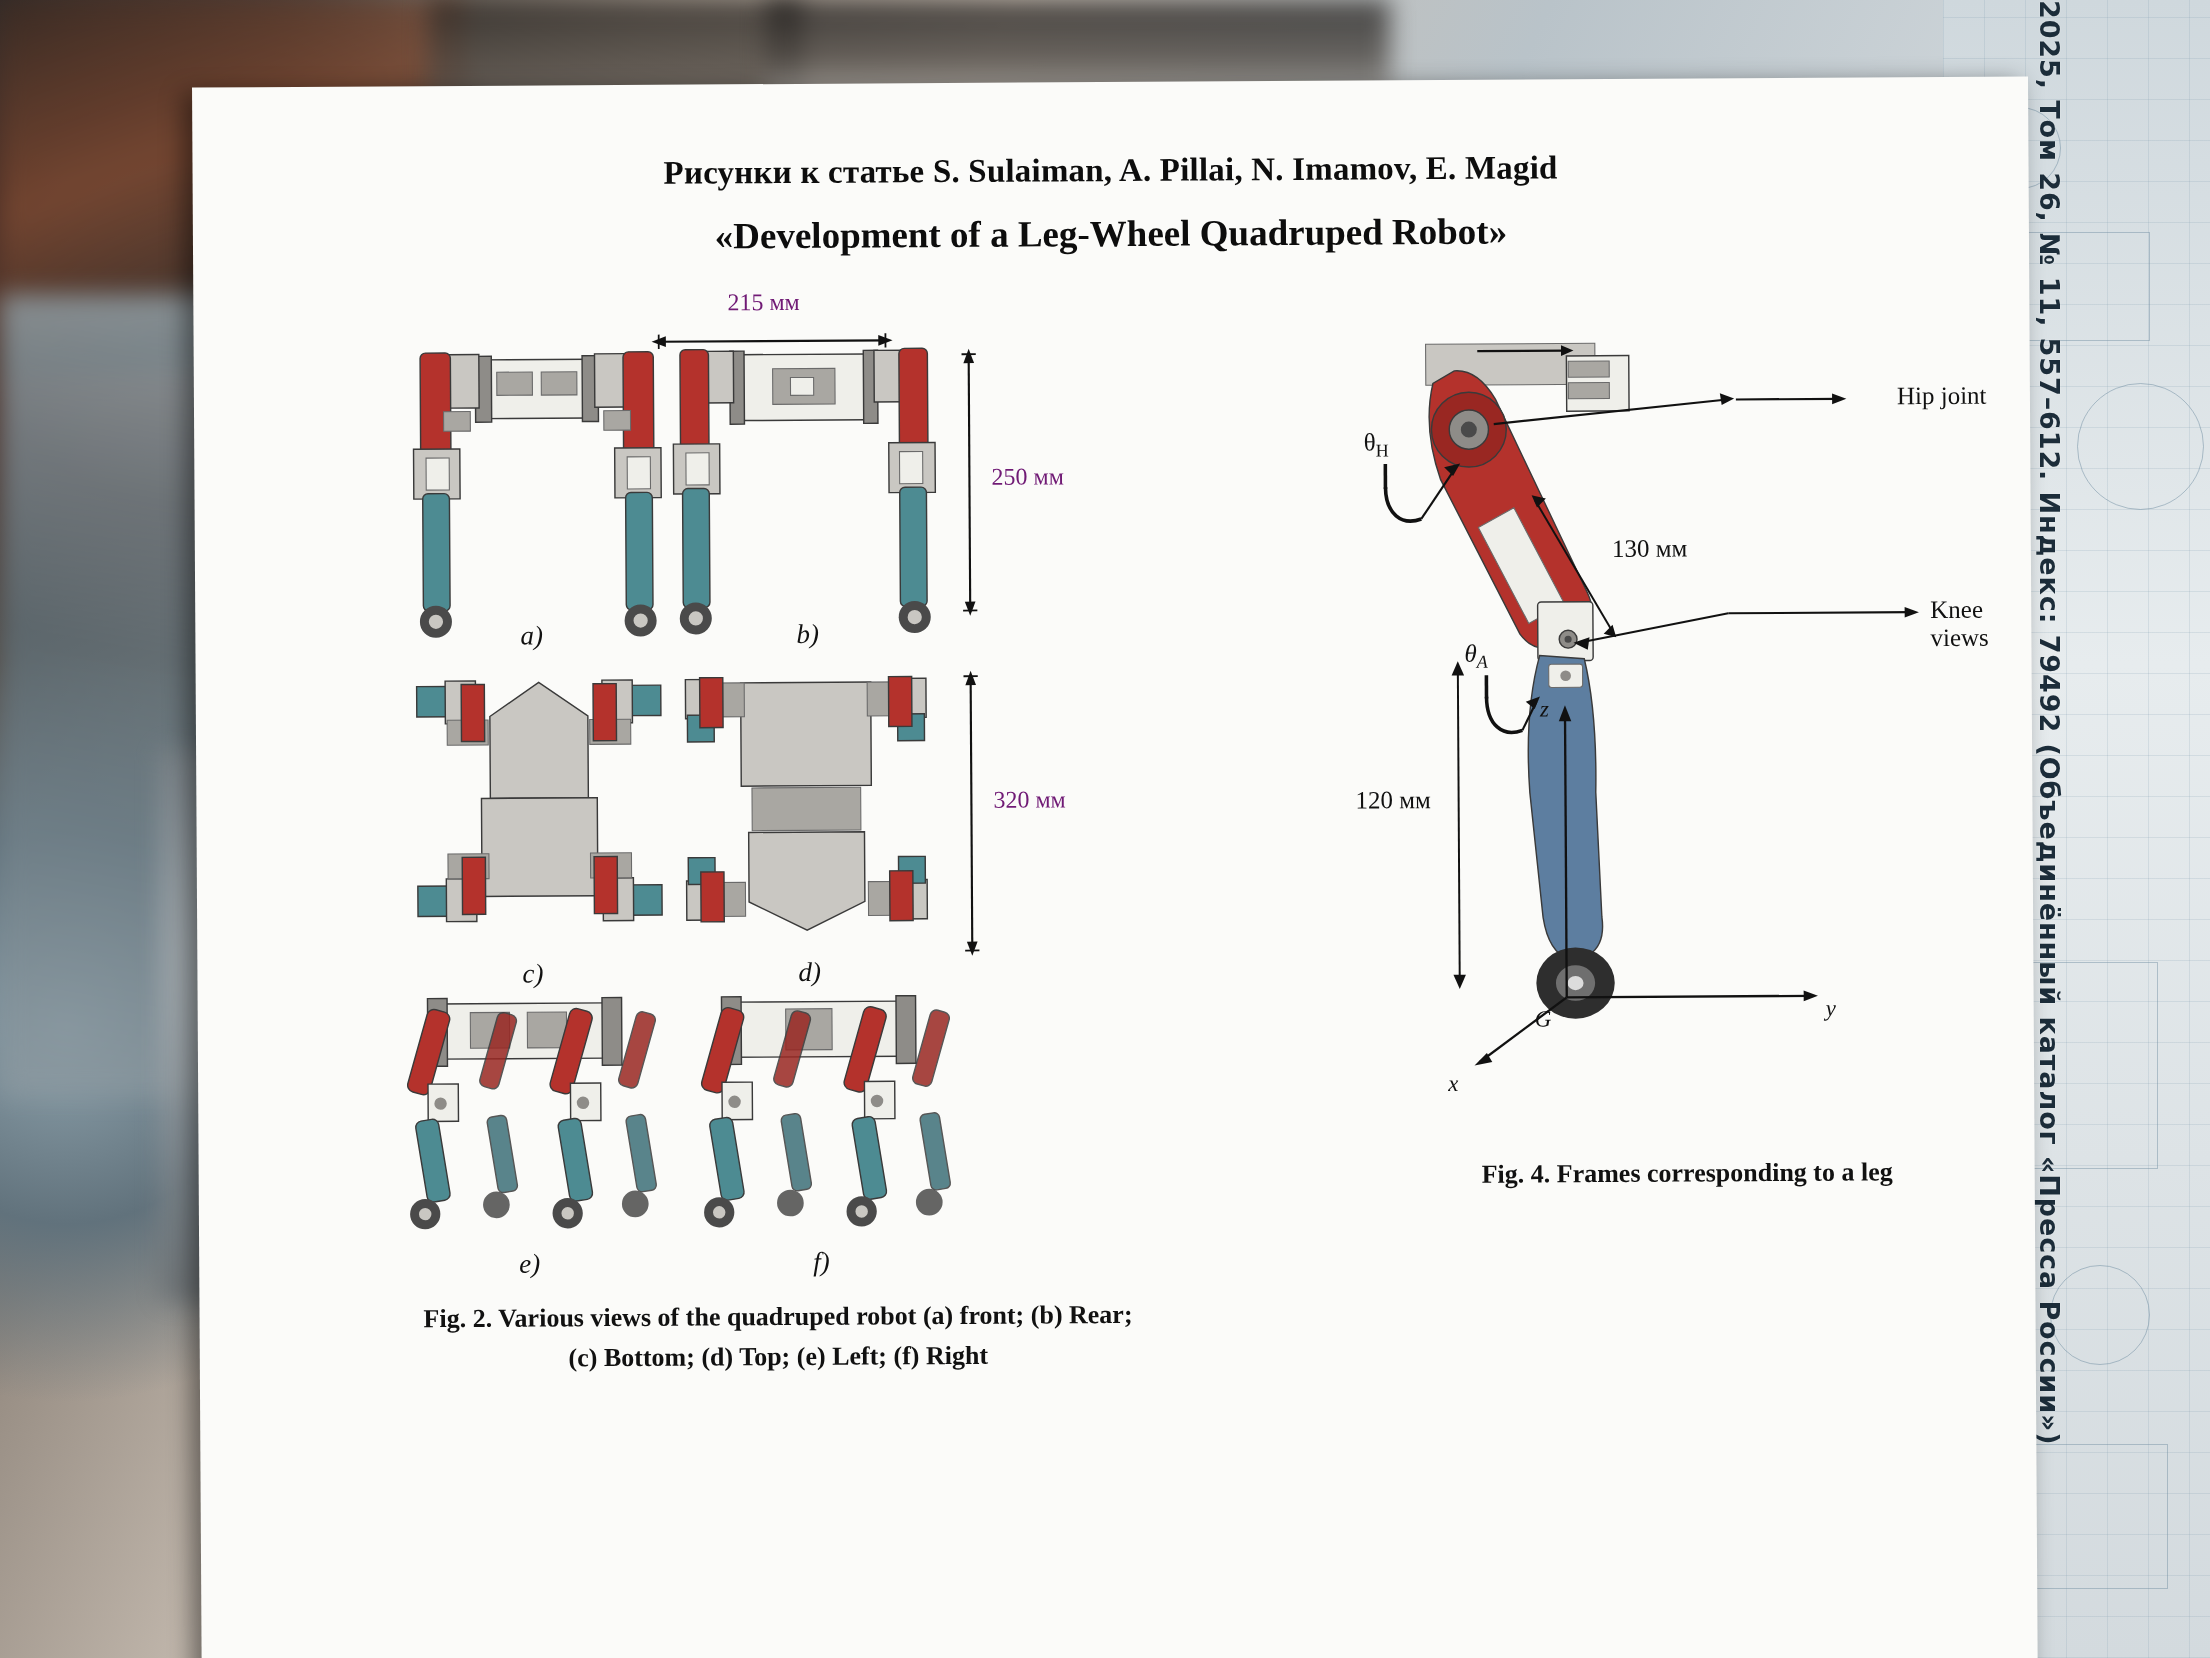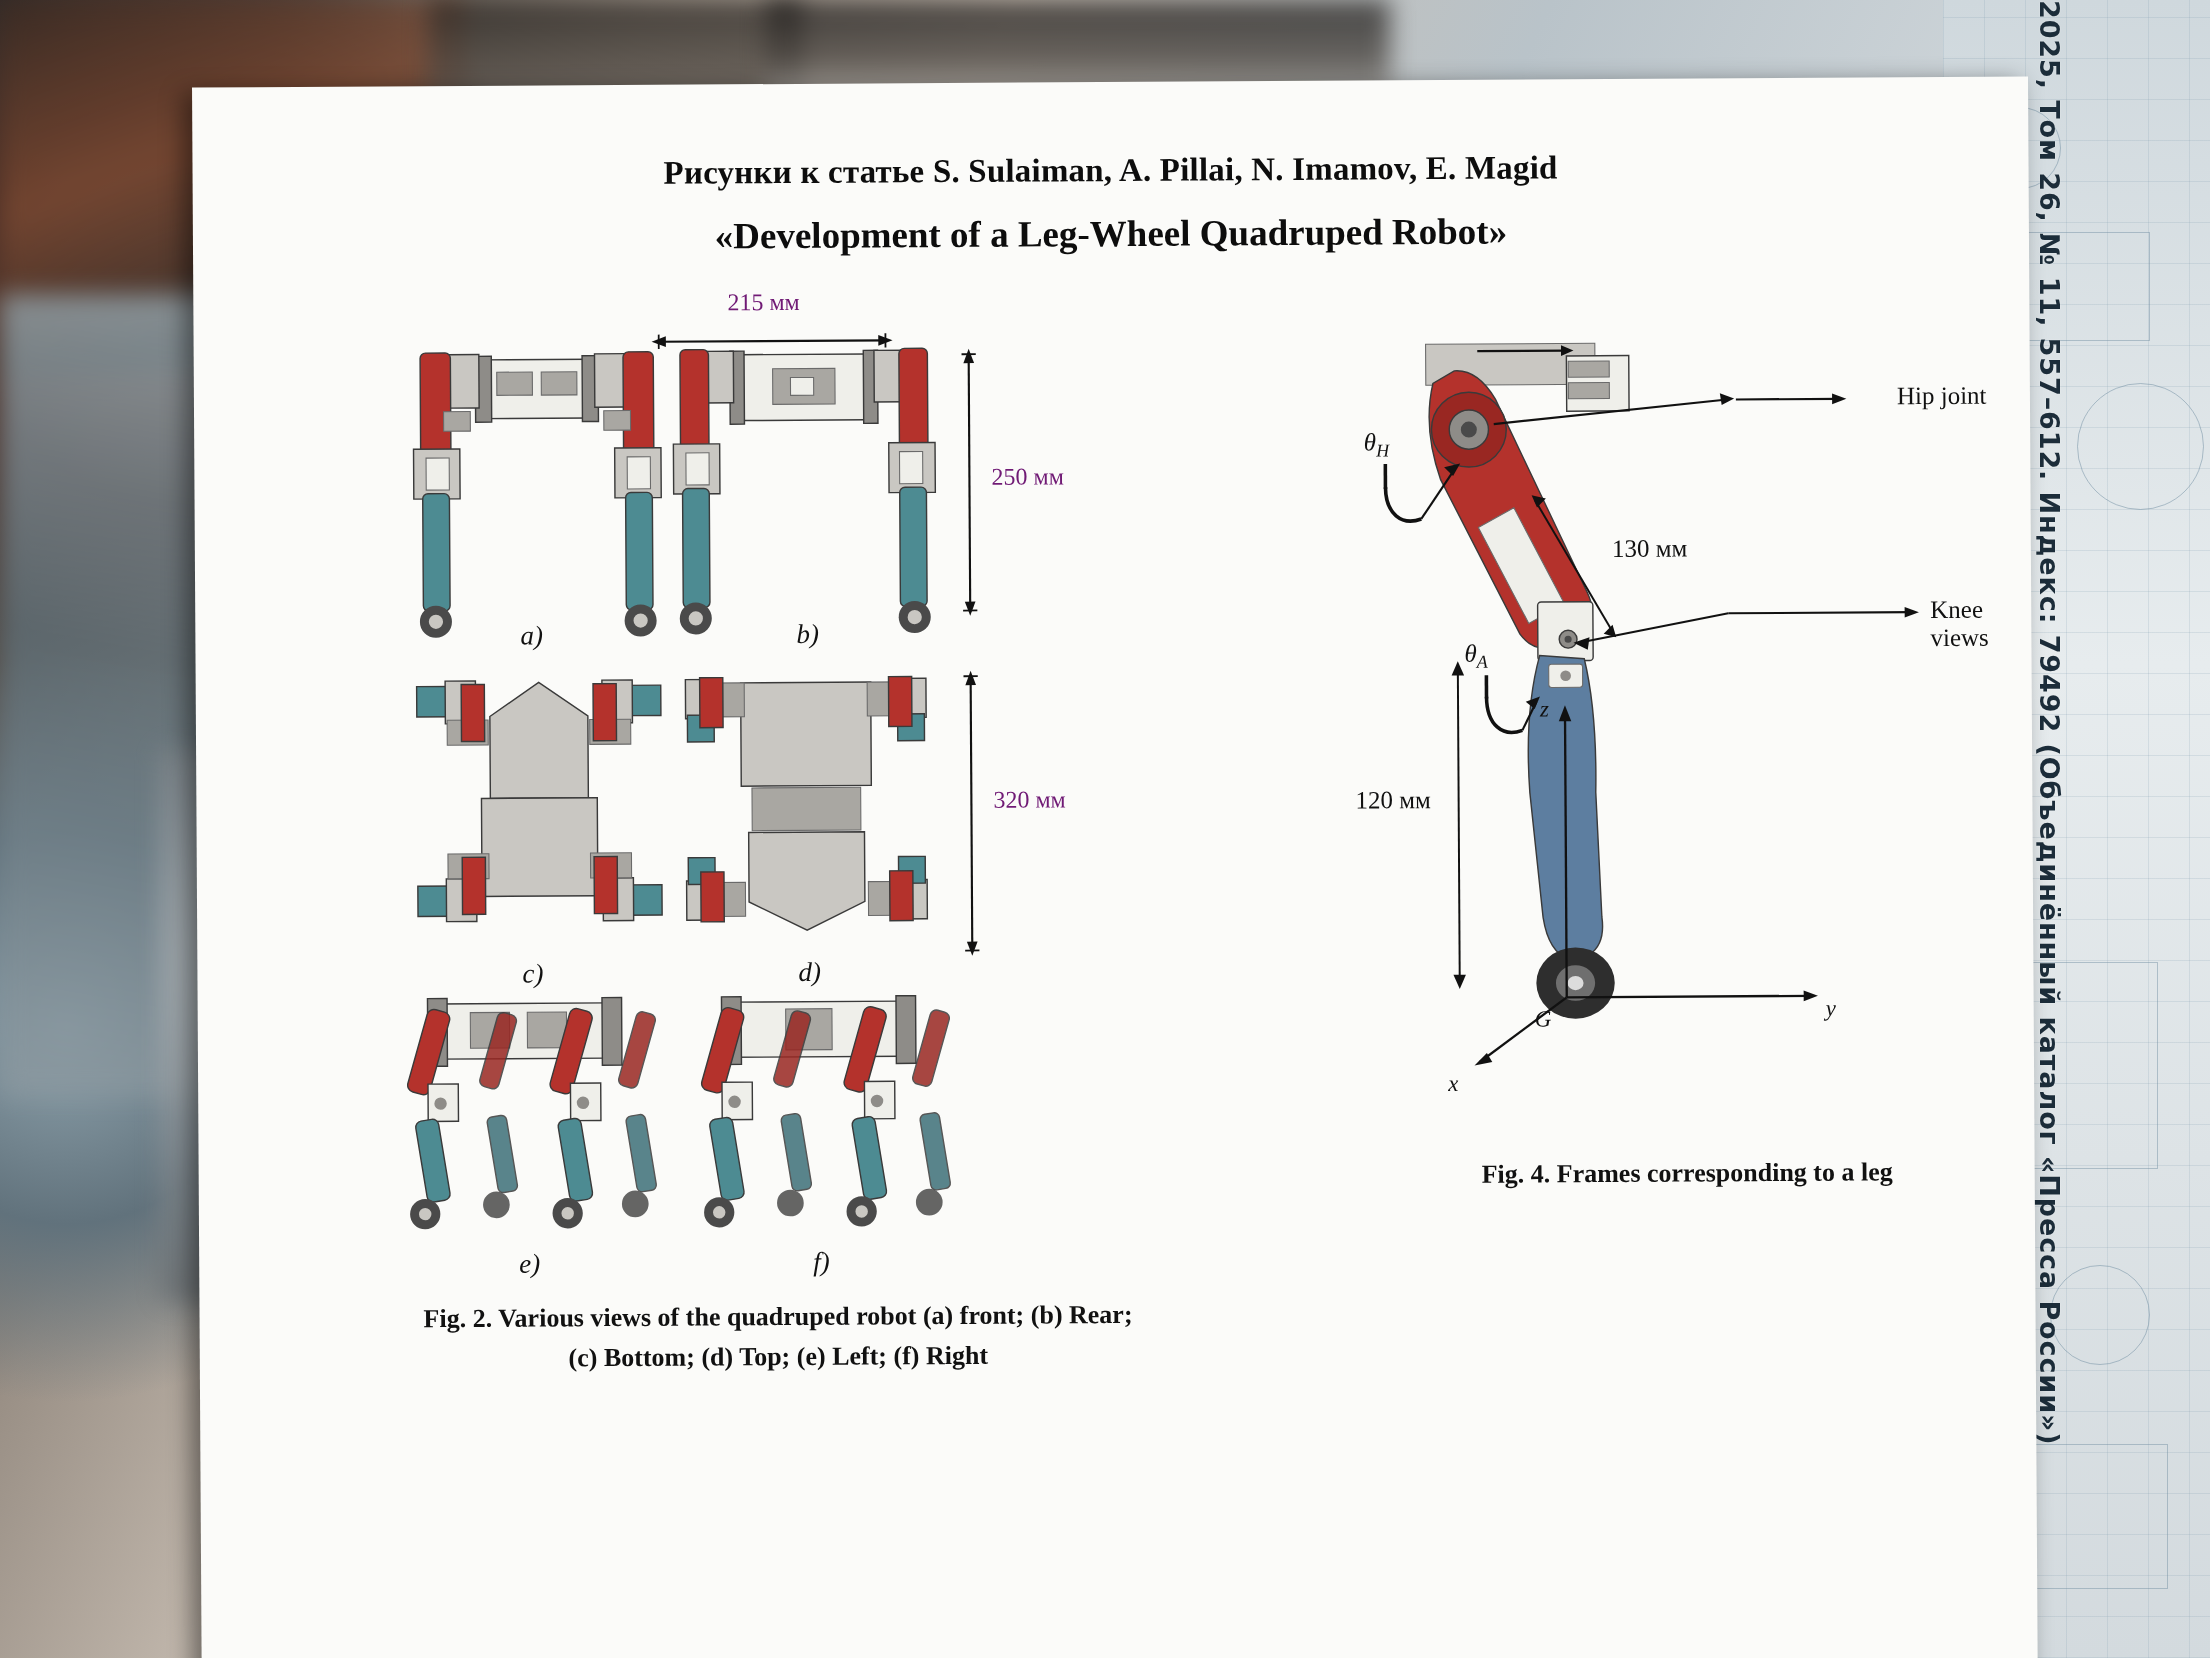--- a/index.html
+++ b/index.html
@@ -454,21 +454,21 @@
         <polygon points="528,790 512,784 512,796" fill="#111"></polygon>
         <line x1="246" y1="790" x2="148" y2="862" stroke="#111" stroke-width="2.6"></line>
         <polygon points="142,866 156,852 162,862" fill="#111"></polygon>
       </svg>
 
       <div class="ann-text" style="left:525px; top:91px;margin-left:28px;">Hip joint</div>
       <div class="ann-text" style="left:585px; top:305px;">Knee views</div>
       <div class="ann-text" style="left:267px; top:223px;margin-top:19px;">130 мм</div>
       <div class="ann-text" style="left:9px; top:492px;">120 мм</div>
 
-      <div class="ann-text" style="left:19.6px; top:134px; font-style:italic;text-align:center;">
+      <div class="ann-text" style="left:19.6px; top:134px; text-align:center;">
         <span>θ</span><span style="font-size:18px; vertical-align:sub;">H</span>
       </div>
       <div class="ann-text" style="left:119px; top:346px; font-style:italic;">
         <span>θ</span><span style="font-size:18px; vertical-align:sub;">A</span>
       </div>
 
       <div class="axis-text" style="left:194px; top:403px;">z</div>
       <div class="axis-text" style="left:478px; top:704px;">y</div>
       <div class="axis-text" style="left:100px; top:777px;">x</div>
       <div class="axis-text" style="left:187px; top:713px;">G</div>

